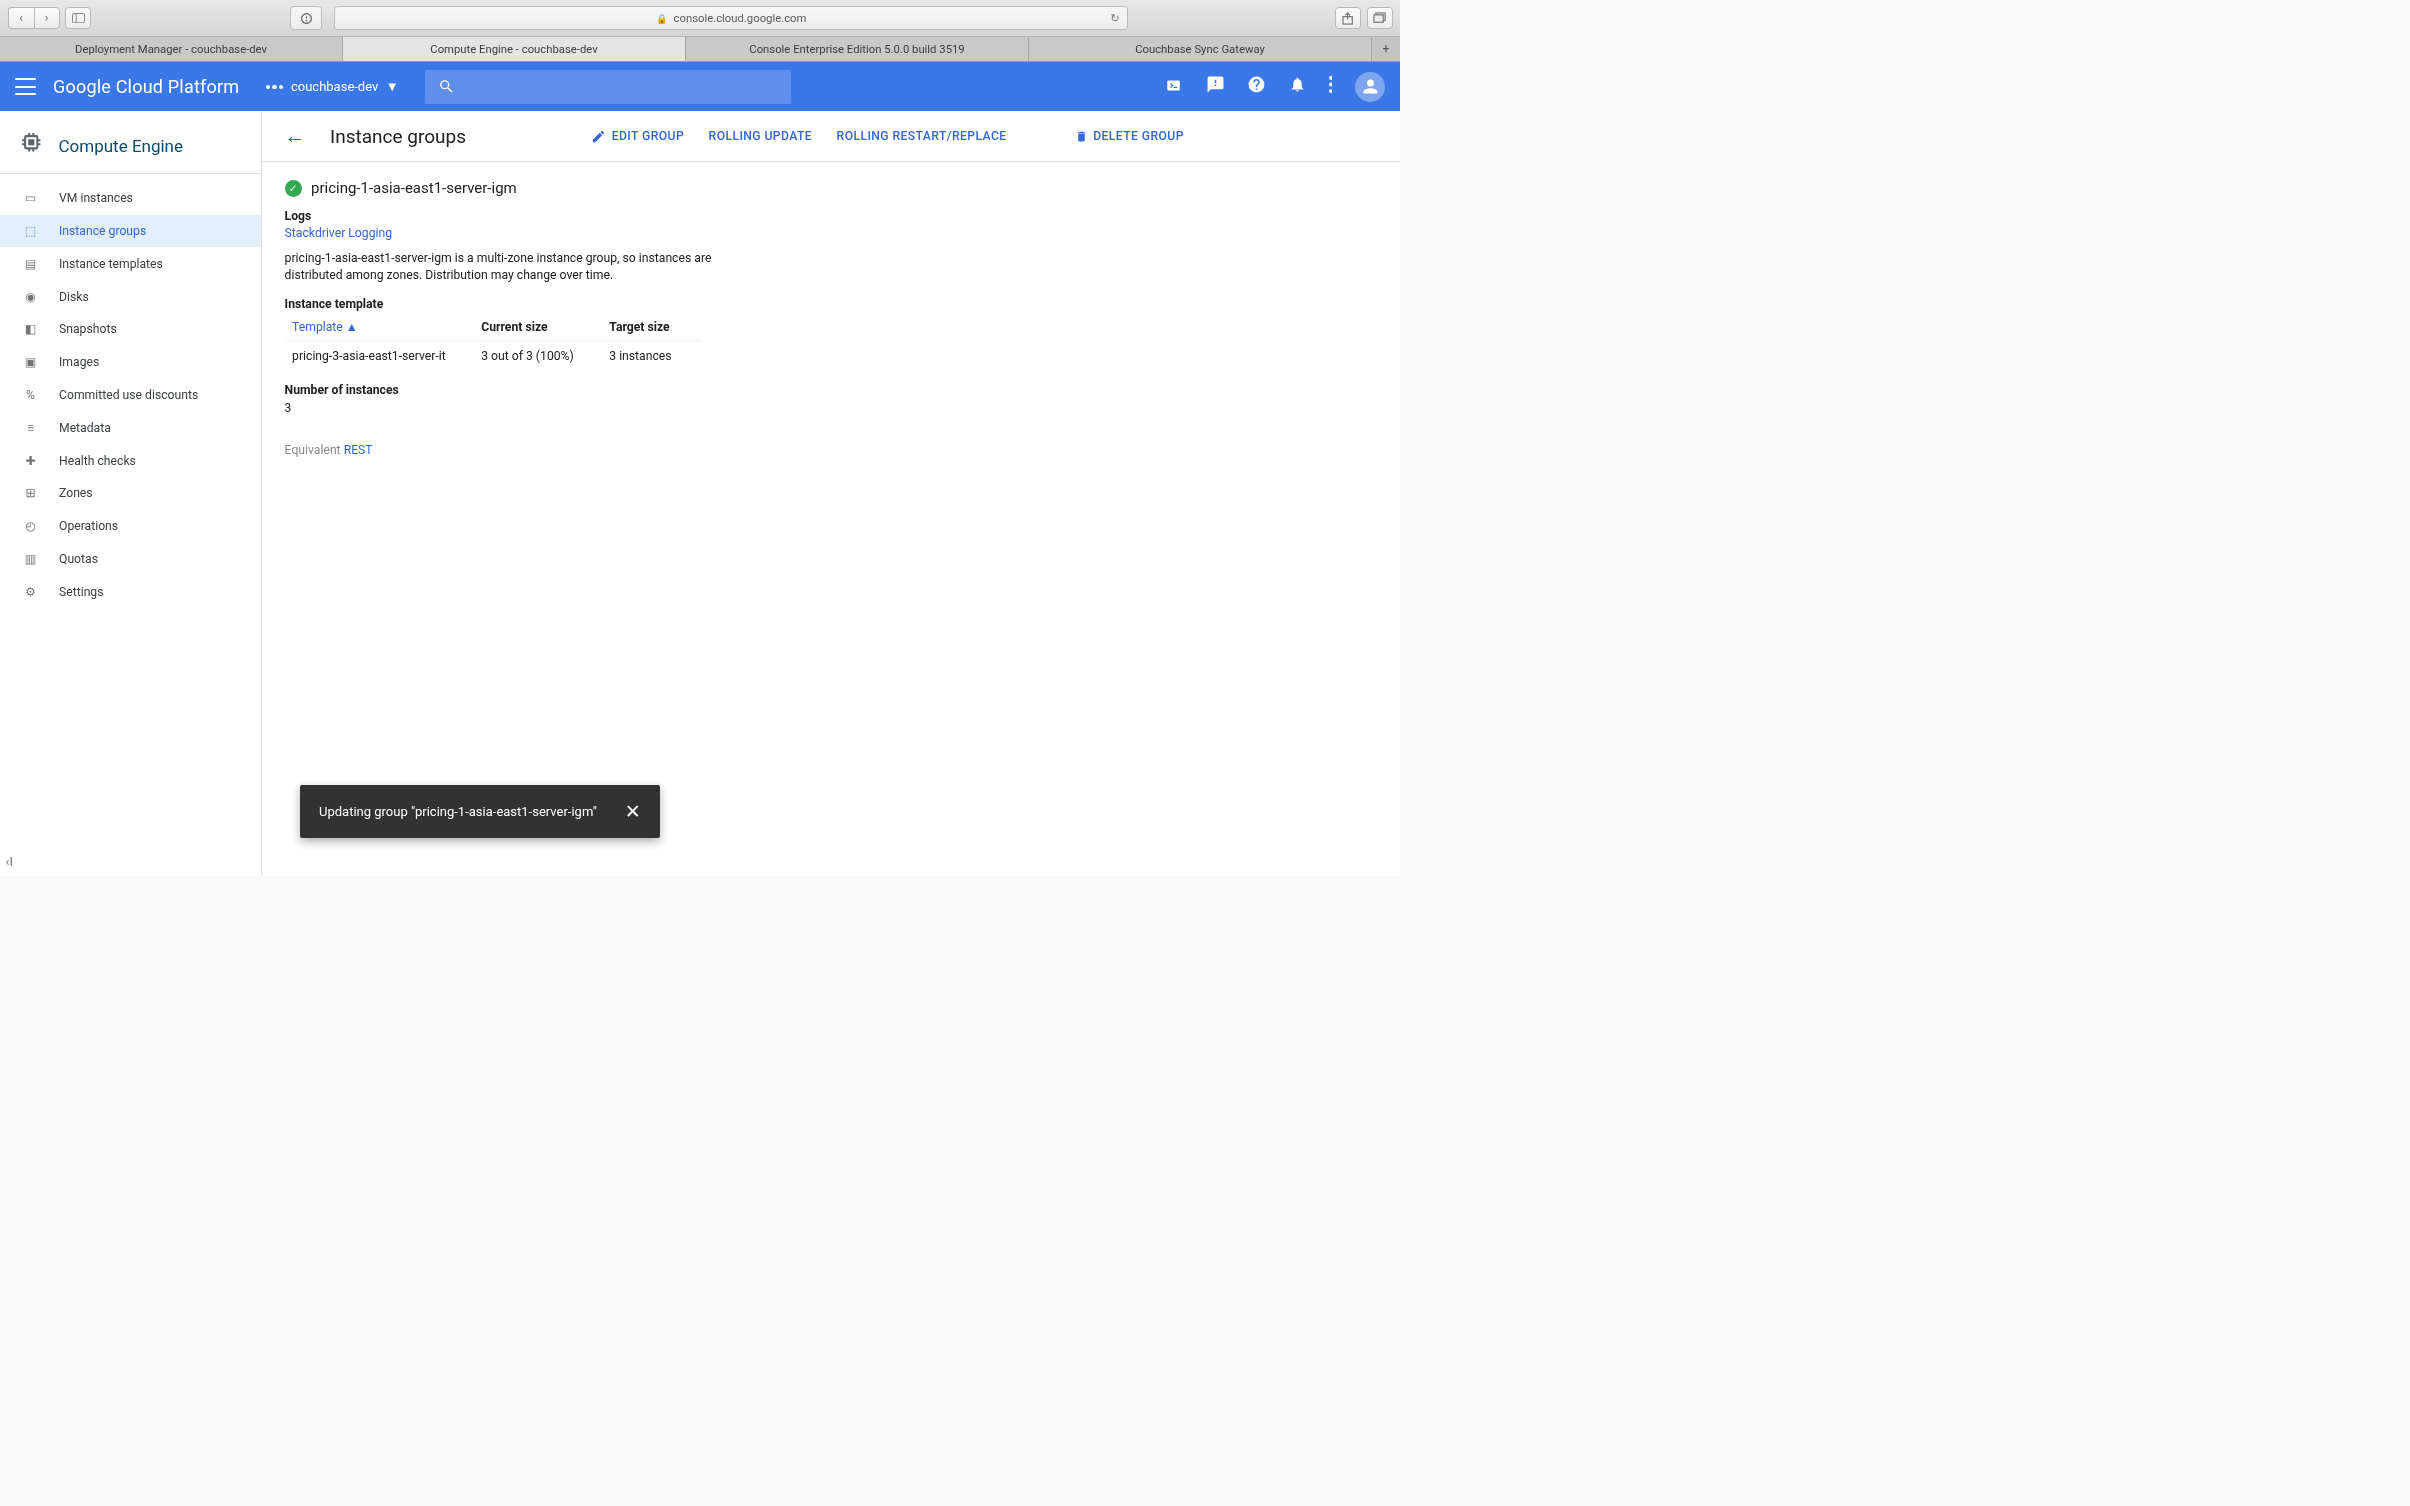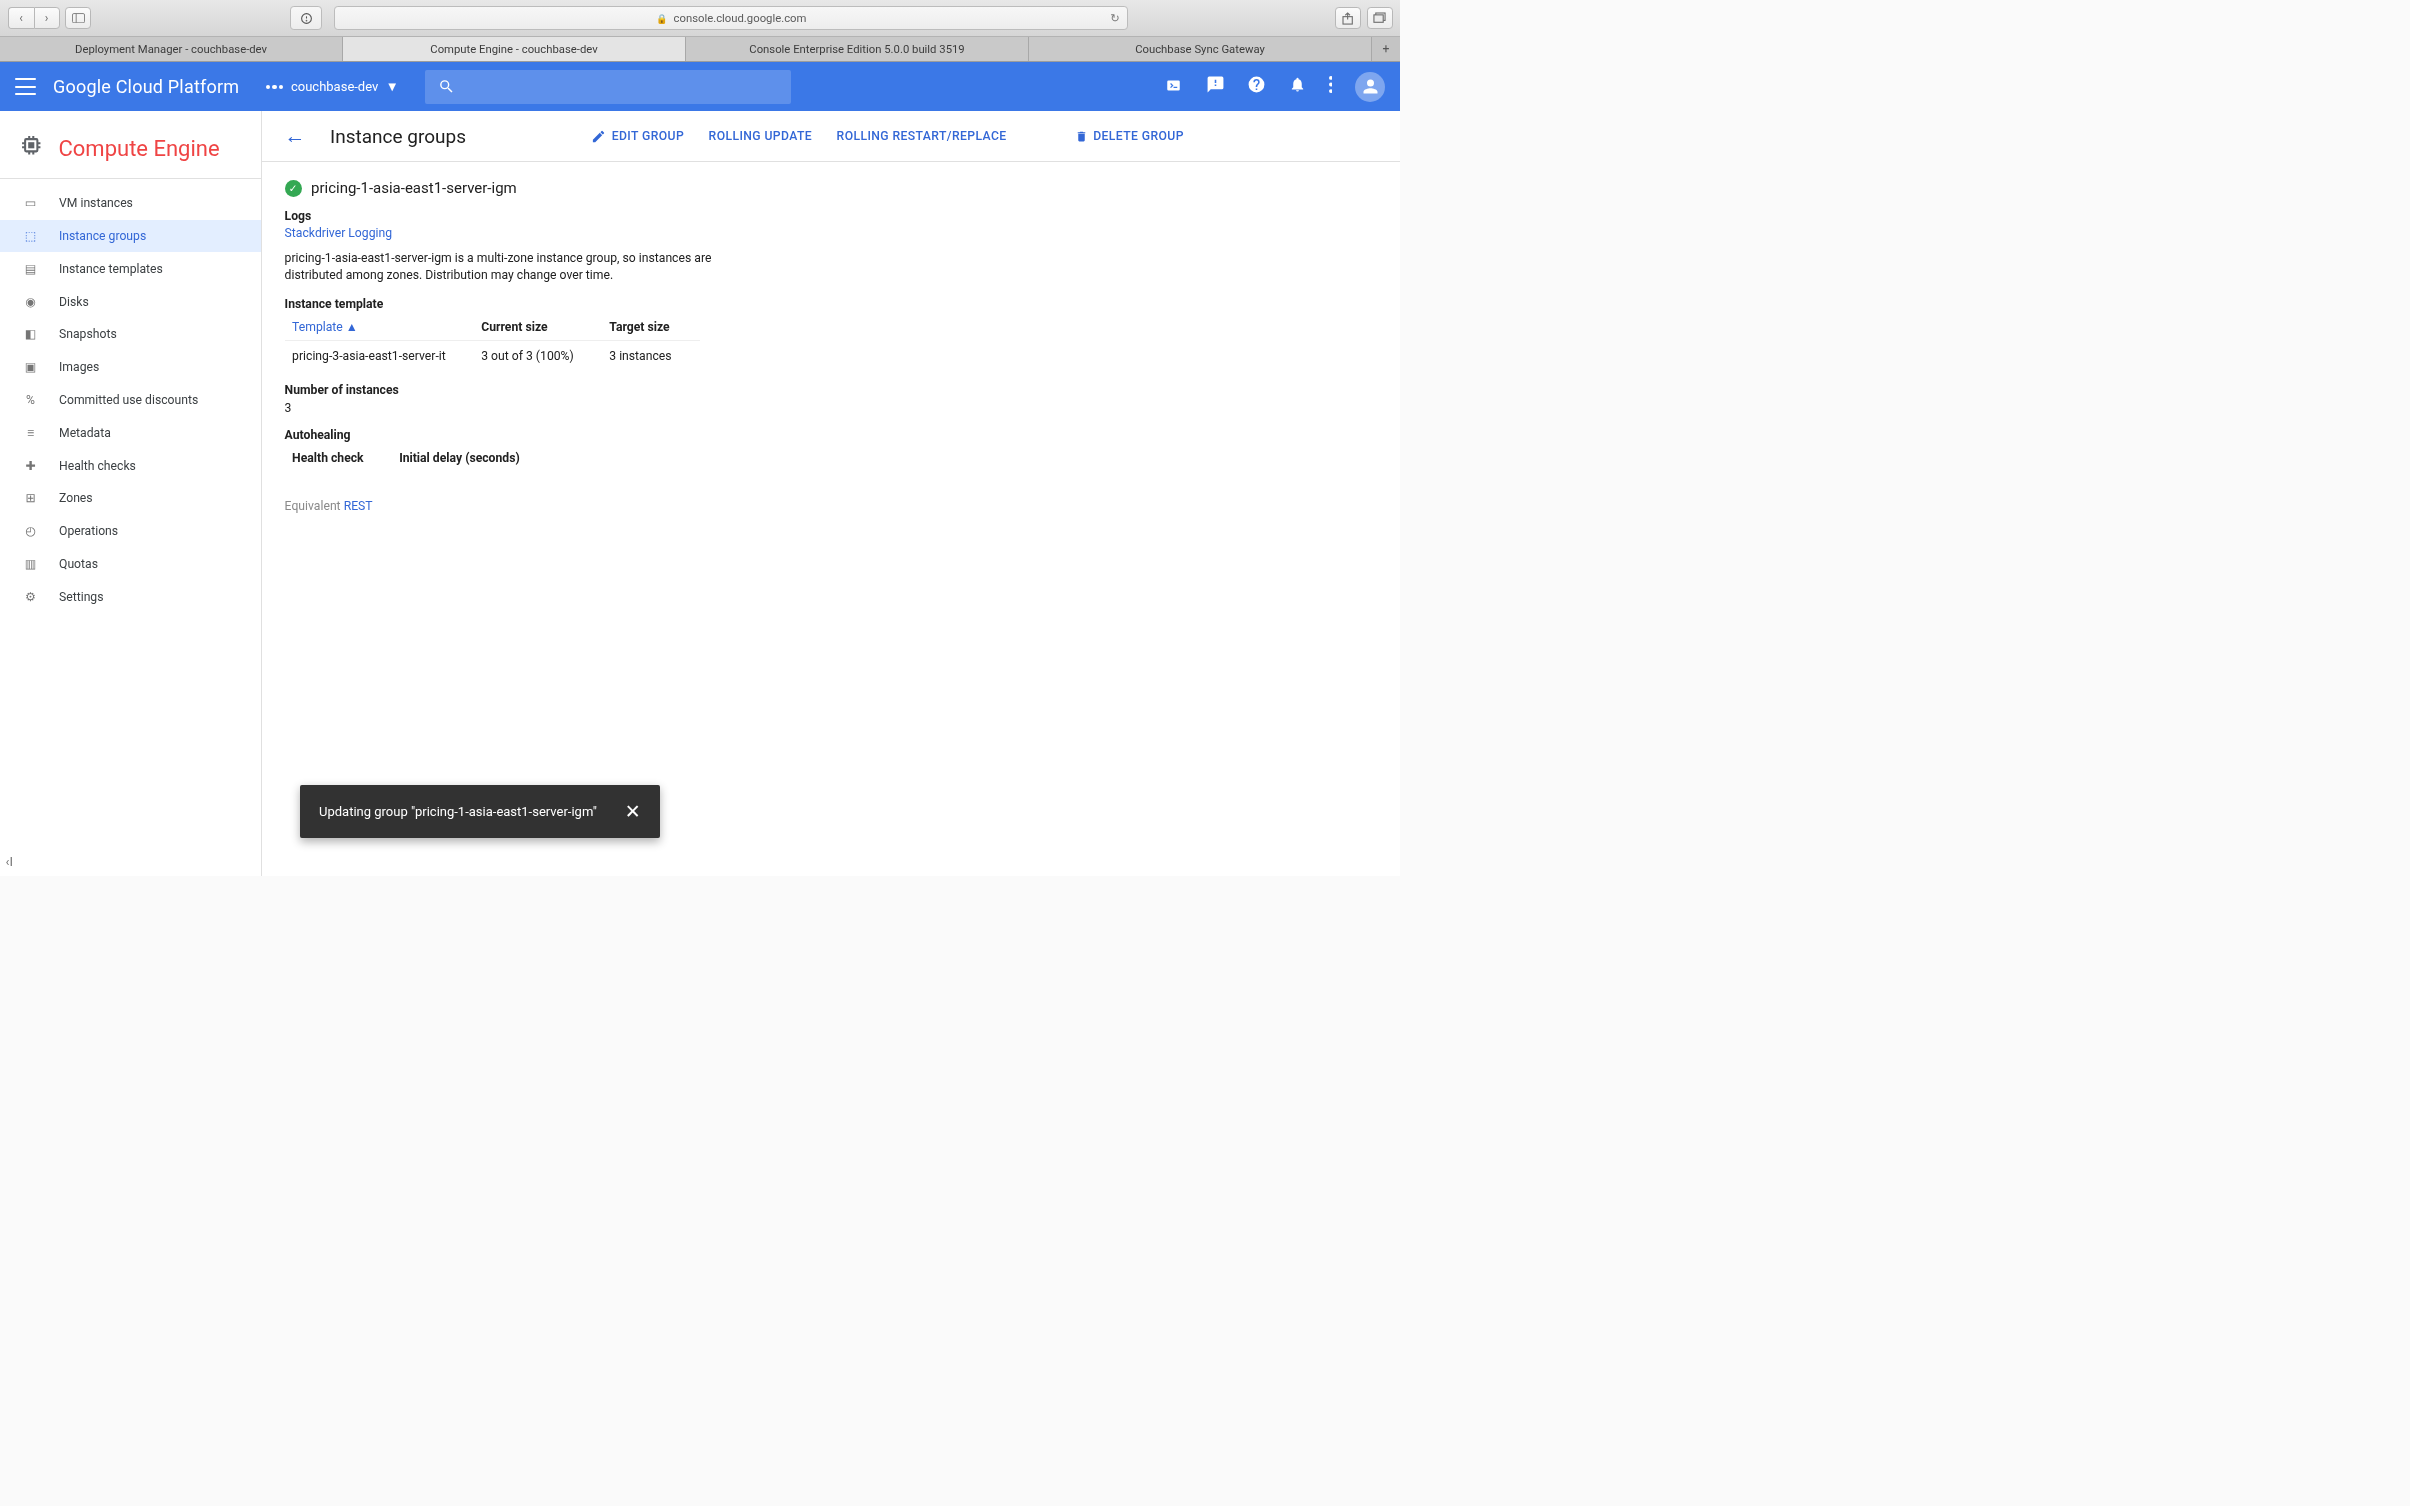--- a/index.html
+++ b/index.html
@@ -34,21 +34,21 @@
 .search-bar { flex: 1; max-width: 527px; height: 34px; background: rgba(255,255,255,.18); border-radius: 1.9px; display: flex; align-items: center; padding: 0 13px; }
 .search-bar svg { fill: #fff; }
 .hdr-spacer { flex: 1; }
 .hdr-icons { display: flex; align-items: center; gap: 22.6px; font-size: 17px; }
 .avatar { width: 30px; height: 30px; border-radius: 50%; background: #7ea6ef; display: flex; align-items: center; justify-content: center; }
 
 
 .workspace { display: flex; height: calc(100% - 111px); background: #fff; }
 .sidebar { width: 262px; border-right: 0.9px solid #e0e0e0; background: #fff; display: flex; flex-direction: column; }
 .side-header { display: flex; align-items: center; gap: 15px; padding: 17px 19px; border-bottom: 0.9px solid #e0e0e0; }
-.side-header h1 { font-size: 22px; font-weight: 400; color: #ef4444; margin-top: 8px; }
+.side-header h1 { font-size: 17px; font-weight: 400; color: #0c4a6e; margin-top: 8px; }
 .cpu-icon { width: 24.5px; height: 24.5px; }
 .side-nav { padding: 7.5px 0; overflow-y: auto; }
 .nav-item { display: flex; align-items: center; gap: 19px; padding: 9.4px 21px; font-size: 12.2px; color: #3c4043; cursor: pointer; }
 .nav-item.active { background: #e3eeff; color: #3367d6; }
 .nav-item .ni-icon { width: 19px; text-align: center; color: #757575; }
 .nav-item.active .ni-icon { color: #3367d6; }
 .side-bottom { margin-top: auto; padding: 7.5px 5.6px; color: #757575; font-size: 13px;}
 
 .main { flex: 1; overflow-y: auto; position: relative; }
 .action-bar { display: flex; align-items: center; gap: 24.5px; padding: 13px 22.6px; border-bottom: 0.9px solid #e0e0e0; }
@@ -298,31 +298,20 @@
             </tbody>
         </table>
       </div>
 
 
       <div class="kv">
         <div class="sec-label">Number of instances</div>
         <div class="v">3</div>
       </div>
 
-      <div class="kv">
-        <div class="sec-label">Autohealing</div>
-        <table class="zt">
-          <thead>
-              <tr>
-            <th>Health check</th>
-            <th>Initial delay (seconds)</th>
-          </tr>
-            </thead>
-        </table>
-      </div>
 
       <div style="margin-top:28px;color:#8a8a8a;font-size:12.2px">
         <span>Equivalent </span><span class="link">REST</span>
       </div>
     </div>
 
     <div class="toast">
       <span>Updating group "pricing-1-asia-east1-server-igm"</span>
       <span class="x">✕</span>
     </div>

